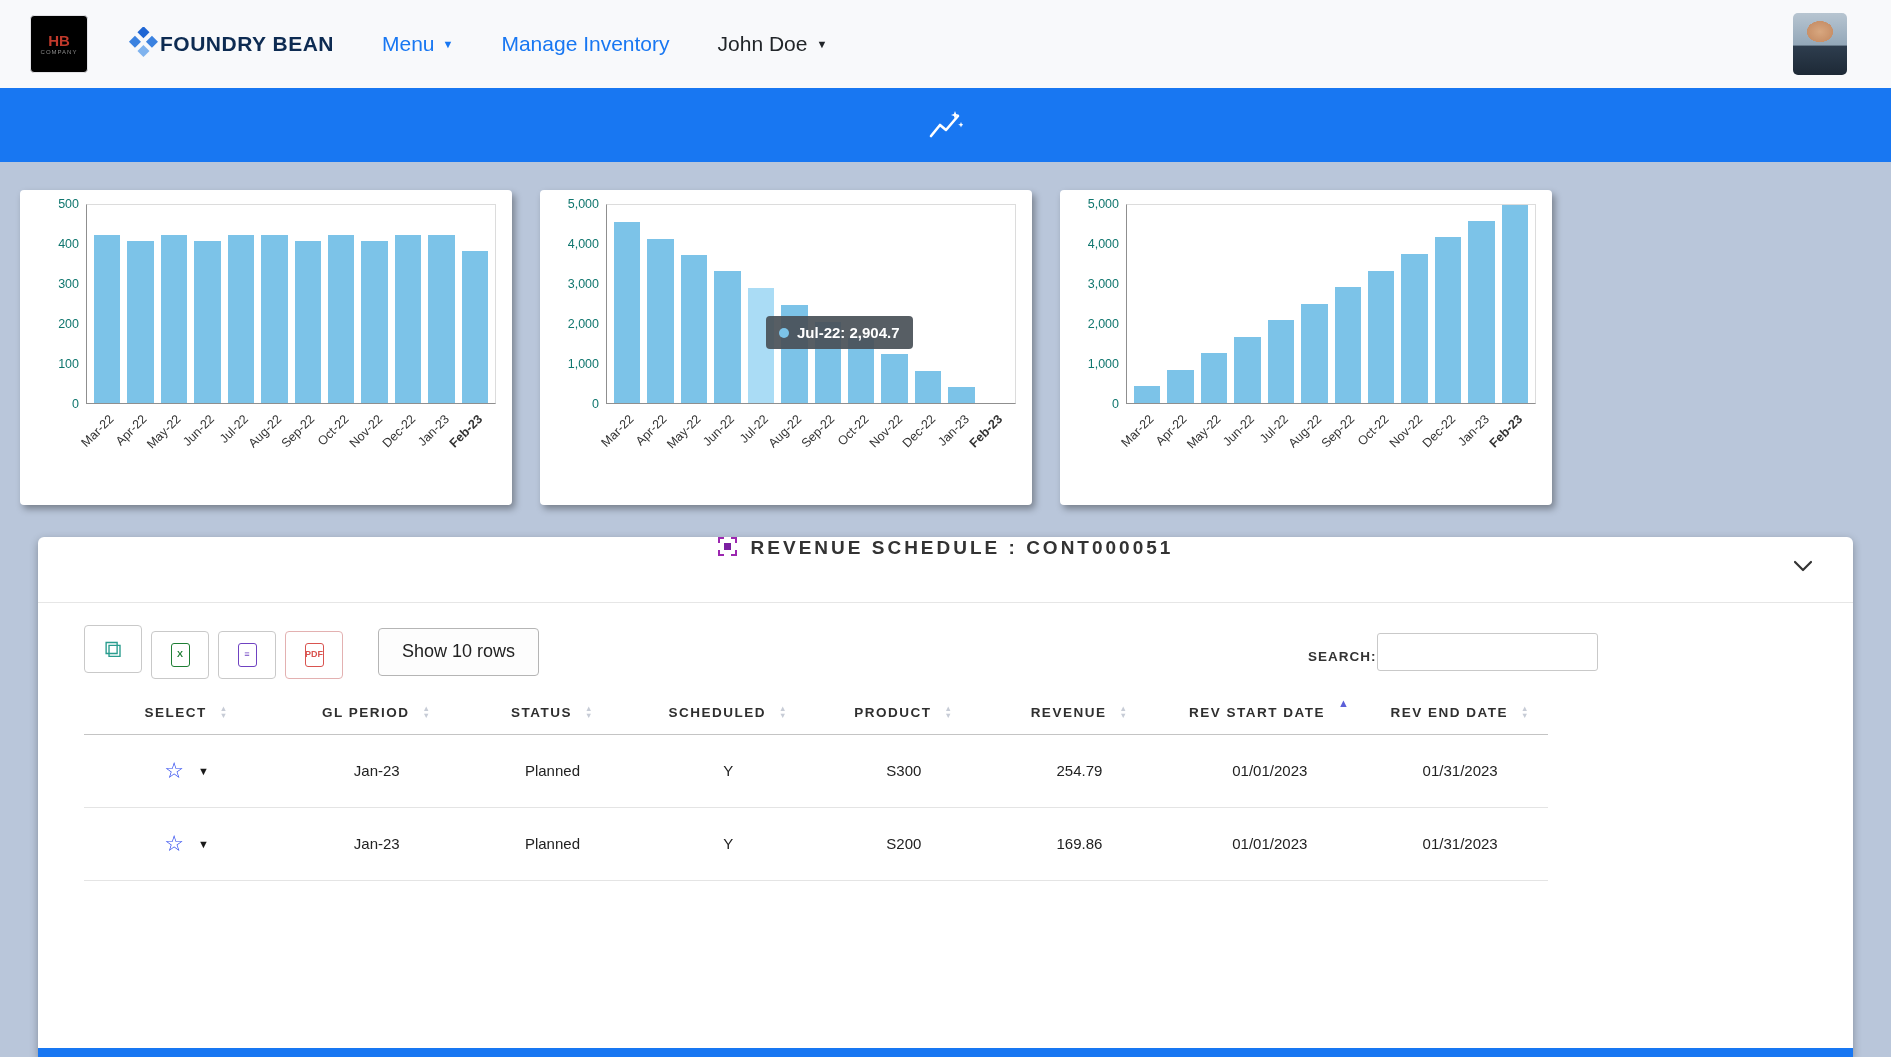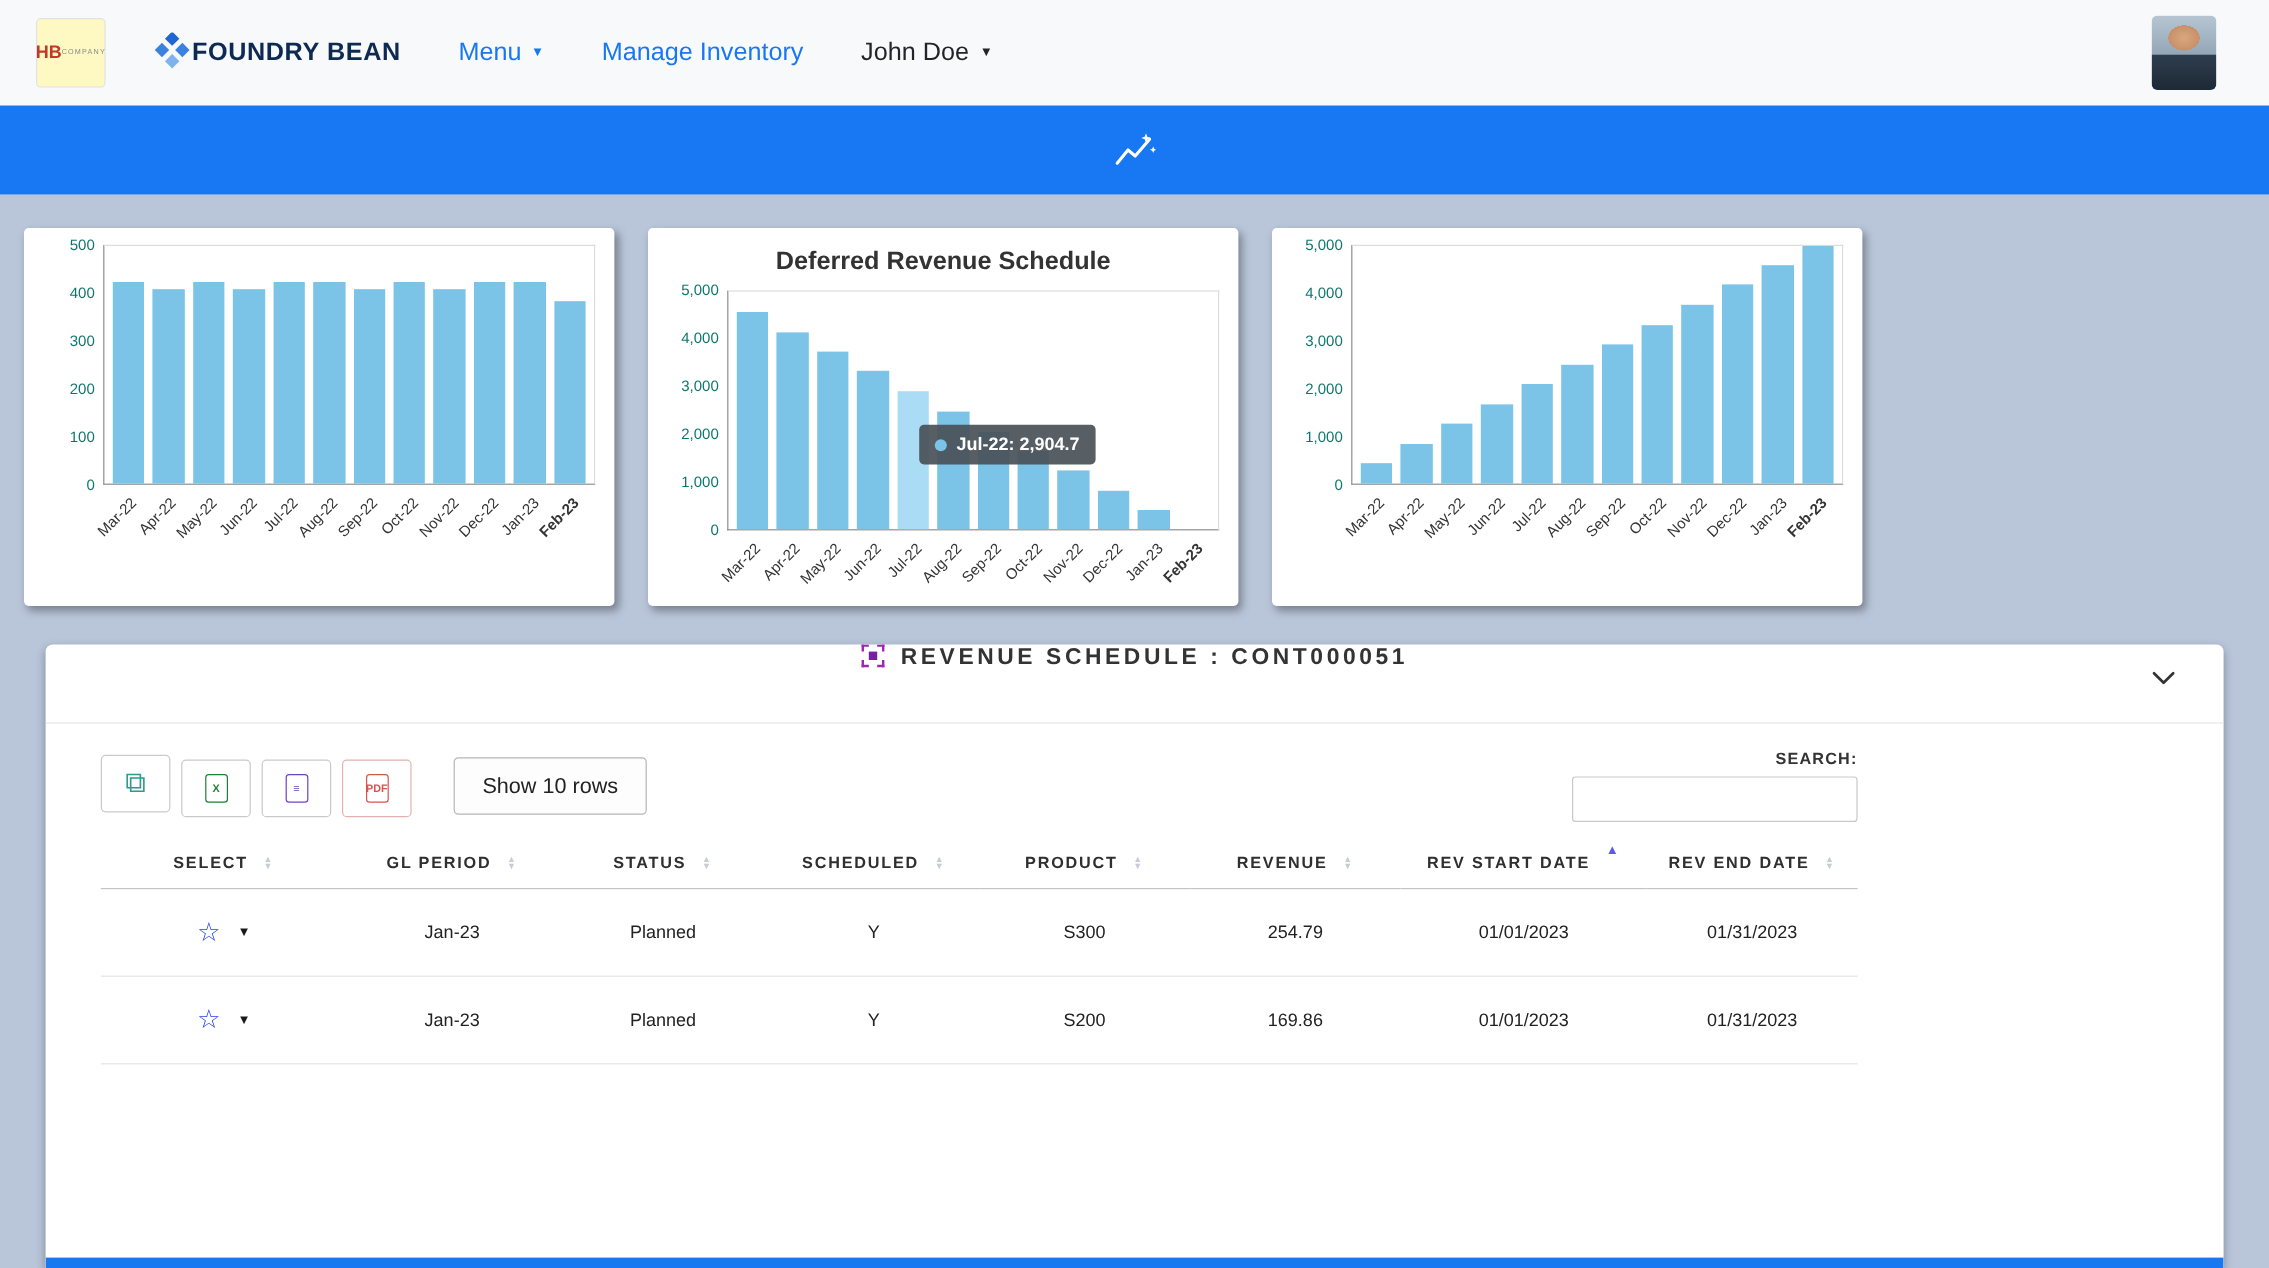--- a/index.html
+++ b/index.html
@@ -1,22 +1,22 @@
 <!DOCTYPE html>
 <html><head>
 <meta charset="utf-8">
 <style>
   * { box-sizing: border-box; margin: 0; padding: 0; }
   html,body { width:1891px; height:1057px; overflow:hidden; }
   body { font-family:"Liberation Sans", sans-serif; background:#b9c6da; }
 
   
   .navbar { height:88px; background:#f8f9fb; display:flex; align-items:center; padding:0 44px 0 30px; }
-  .hb-logo { width:58px; height:58px; background:#fef9c3; border:1px solid #e2e2e6; border-radius:4px;
-             display:flex; align-items:center; justify-content:center; cursor:pointer; }
+  .hb-logo { width:58px; height:58px; background:#000000; border:1px solid #e2e2e6; border-radius:4px;
+             display:flex; flex-direction:column; align-items:center; justify-content:center; cursor:pointer; }
   .hb-top { color:#c0392b; font-weight:700; font-size:15px; line-height:16px; }
   .hb-bottom { color:#8a8a8a; font-size:6px; letter-spacing:1px; }
   .brand { display:flex; align-items:center; margin-left:38px; cursor:pointer; }
   .brand-ic { width:34px; height:34px; }
   .brand-txt { font-size:21px; font-weight:700; color:#0d2b52; letter-spacing:.5px; }
   .nav-link { margin-left:48px; font-size:21px; color:#1877f2; cursor:pointer; text-decoration:none; display:flex; align-items:center; }
   .nav-link .caret { font-size:11px; margin-left:8px; color:#1877f2; }
   .nav-user { margin-left:48px; font-size:21px; color:#212529; cursor:pointer; display:flex; align-items:center; }
   .nav-user .caret { font-size:11px; margin-left:9px; color:#212529; }
   .avatar { margin-left:auto; width:54px; height:62px; border-radius:5px;
@@ -66,21 +66,21 @@
 
   .panel-inner { width:1464px; margin-left:46px; }
   .toolbar { display:flex; align-items:center; padding-top:22px; }
   .tb { width:58px; height:48px; background:#fff; border:1px solid #c9c9c9; border-radius:4px; margin-right:9px;
         display:inline-flex; align-items:center; justify-content:center; cursor:pointer; }
   .tb-ic { font-size:24px; line-height:1; font-weight:400; }
   .tb-ic.file { border:1.6px solid currentColor; border-radius:3px; width:19px; height:24px; font-size:9px; font-weight:700;
                 display:flex; align-items:center; justify-content:center; }
   .show-rows { height:48px; padding:0 23px; margin-left:26px; font-size:18px; color:#222; background:#fdfdfd;
                border:1px solid #b5b5b5; border-radius:4px; cursor:pointer; font-family:inherit; }
-  .search { margin-left:auto; display:flex; flex-direction:column; align-items:flex-end; width:240px; }
+  .search { margin-left:auto; display:flex; flex-direction:row; align-items:flex-end; width:240px; }
   .search label { font-size:13.5px; font-weight:700; letter-spacing:1px; color:#333; margin-bottom:7px; }
   .search input { width:238px; height:38px; border:1px solid #c9c9c9; border-radius:3px; padding:0 10px; font-size:15px;
                   font-family:inherit; }
 
   table.grid { width:100%; border-collapse:collapse; margin-top:14px; }
   .grid th { font-size:13.5px; font-weight:700; letter-spacing:1.5px; color:#2f2f2f; text-align:center;
              padding:12px 4px 14px; border-bottom:1.5px solid #c4c4c4; cursor:pointer; white-space:nowrap; }
   .grid th:nth-child(1){width:14%} .grid th:nth-child(2){width:12%} .grid th:nth-child(3){width:12%}
   .grid th:nth-child(4){width:12%} .grid th:nth-child(5){width:12%} .grid th:nth-child(6){width:12%}
   .grid th:nth-child(7){width:14%} .grid th:nth-child(8){width:12%}
@@ -191,21 +191,20 @@
             </div>
             <div class="xl">
               <span class="last">Feb-23</span>
             </div>
           </div>
       </div>
     </div>
   </div>
 
   <div class="card">
-    <div class="card-title">Deferred Revenue Schedule</div>
     <div class="chart">
       <div class="yaxis">
           <span class="ytick" style="bottom: calc(0% - 7px);">0</span>
           <span class="ytick" style="bottom: calc(20% - 7px);">1,000</span>
           <span class="ytick" style="bottom: calc(40% - 7px);">2,000</span>
           <span class="ytick" style="bottom: calc(60% - 7px);">3,000</span>
           <span class="ytick" style="bottom: calc(80% - 7px);">4,000</span>
           <span class="ytick" style="bottom: calc(100% - 7px);">5,000</span>
         </div>
       <div class="plotwrap">

